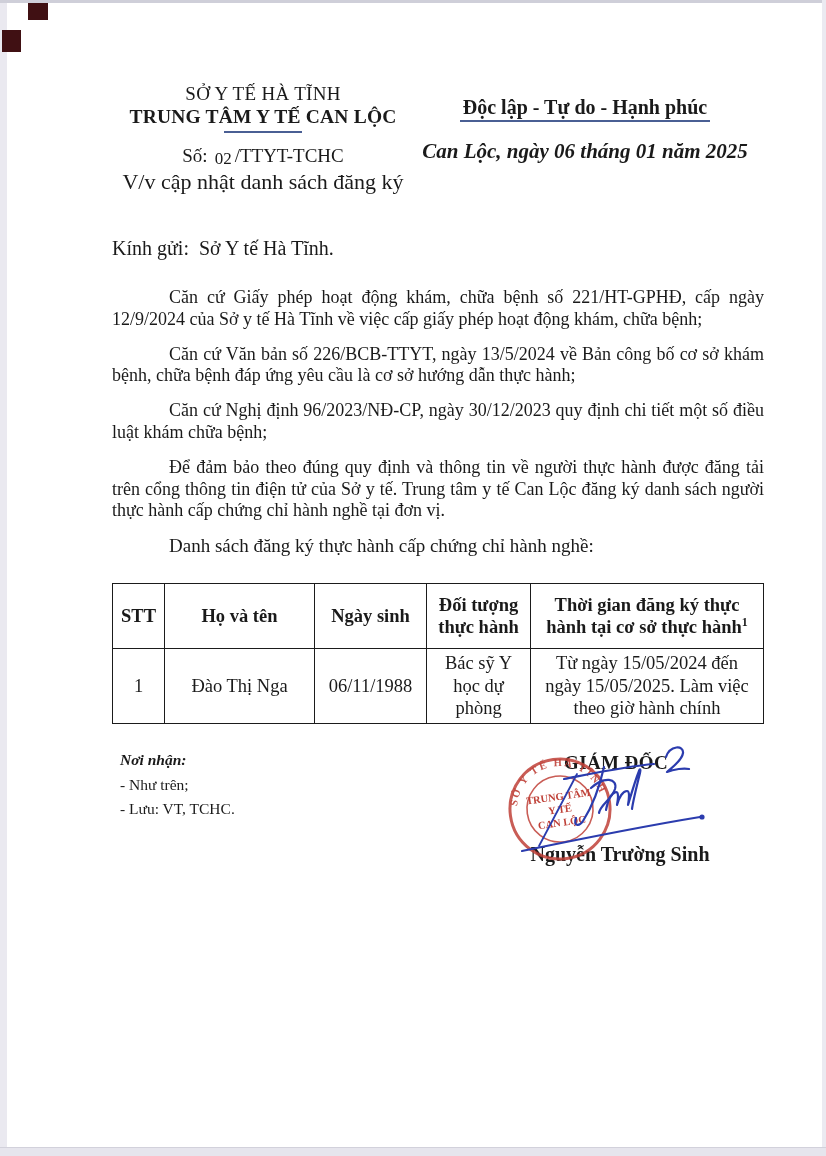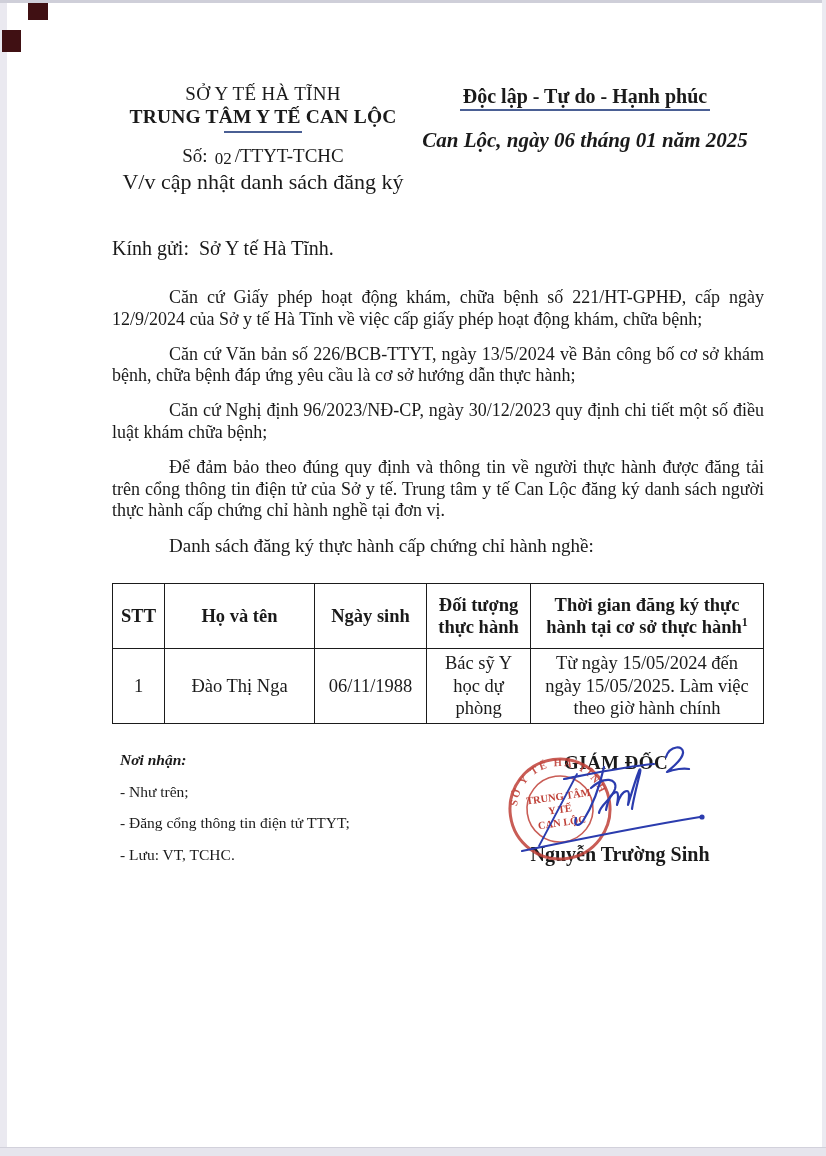--- a/index.html
+++ b/index.html
@@ -21,21 +21,21 @@
   
   .hdr-left{position:absolute;left:108px;top:83px;width:310px;text-align:center;}
   .hdr-right{position:absolute;left:392px;top:83px;width:386px;text-align:center;}
   .org-parent{font-size:19px;letter-spacing:.3px;}
   .org-name{font-size:19.5px;font-weight:bold;margin-top:1px;letter-spacing:.2px;}
   .org-underline{width:78px;height:2px;margin:3px auto 0;background:#4a5f94;}
   .doc-number{font-size:19px;margin-top:12px;white-space:pre;}
   .doc-number .num{font-size:17px;position:relative;top:2px;margin:0 3px 0 7px;}
   .subject{font-size:22px;margin-top:3px;line-height:23px;}
   .country-line{font-size:19px;font-weight:bold;letter-spacing:.2px;}
-  .motto-line{display:inline-block;font-size:20px;font-weight:bold;margin-top:2px;
+  .motto-line{display:inline-block;font-size:20px;font-weight:bold;margin-top:13px;
     border-bottom:2px solid #4a5f94;padding:0 3px 1px;}
   .place-date{font-size:21px;font-weight:bold;font-style:italic;margin-top:17px;}
 
   
   .salutation{position:absolute;left:112px;top:237px;width:652px;text-align:left;
     font-size:20px;white-space:pre;}
   .bodytext{position:absolute;left:112px;top:287px;width:652px;}
   .bodytext p{margin:0 0 13px;font-size:18px;line-height:21.8px;text-indent:57px;text-align:justify;}
   .table-intro{font-size:19px;text-indent:57px;margin-top:1px;}
 
@@ -45,21 +45,21 @@
     vertical-align:middle;padding:2px 6px;line-height:22.5px;}
   table.reg th{font-weight:bold;height:60px;}
   table.reg td{height:70px;}
   .c-stt{width:52px;}.c-name{width:150px;}.c-dob{width:112px;}.c-obj{width:104px;}.c-time{width:233px;}
   td.obj-cell{padding:2px 13px;}
   sup.fn{font-size:12px;line-height:0;}
 
   
   .recipients{position:absolute;left:120px;top:746px;}
   .recipients-label{font-size:17px;font-weight:bold;font-style:italic;}
-  .recipients div{font-size:15.5px;line-height:18.5px;margin-top:13px;}
+  .recipients div{font-size:15.5px;line-height:18.5px;margin-top:6px;}
   .recipients div:first-of-type{margin-top:5px;}
 
   .sign-area{position:absolute;left:460px;top:733px;width:320px;height:150px;}
   .signer-title{position:absolute;left:104px;top:19px;font-size:19px;font-weight:bold;letter-spacing:.4px;}
   .signer-name{position:absolute;left:62px;top:110px;width:196px;text-align:center;
     font-size:20px;font-weight:bold;}
   .stamp{position:absolute;left:42px;top:18px;width:116px;height:116px;transform:rotate(-8deg);z-index:2;}
   .sig-ink{position:absolute;left:0;top:0;width:320px;height:150px;z-index:3;}
 </style>
 </head>
@@ -119,21 +119,20 @@
     <td>06/11/1988</td>
     <td class="obj-cell">Bác sỹ Y học dự phòng</td>
     <td>Từ ngày 15/05/2024 đến ngày 15/05/2025. Làm việc theo giờ hành chính</td>
   </tr>
 </tbody>
   </table>
 
 <div class="recipients">
   <div class="recipients-label">Nơi nhận:</div>
   <div>- Như trên;</div>
-  <div>- Đăng cổng thông tin điện tử TTYT;</div>
   <div>- Lưu: VT, TCHC.</div>
 </div>
 
 <div class="sign-area">
   <div class="signer-title">GIÁM ĐỐC</div>
   <div class="signer-name">Nguyễn Trường Sinh</div>
 
   <svg class="stamp" viewBox="0 0 116 116">
     <circle cx="58" cy="58" r="50" fill="none" stroke="#bf4138" stroke-width="3" opacity="0.85"></circle>
     <circle cx="58" cy="58" r="33" fill="none" stroke="#bf4138" stroke-width="1.6" opacity="0.85"></circle>

